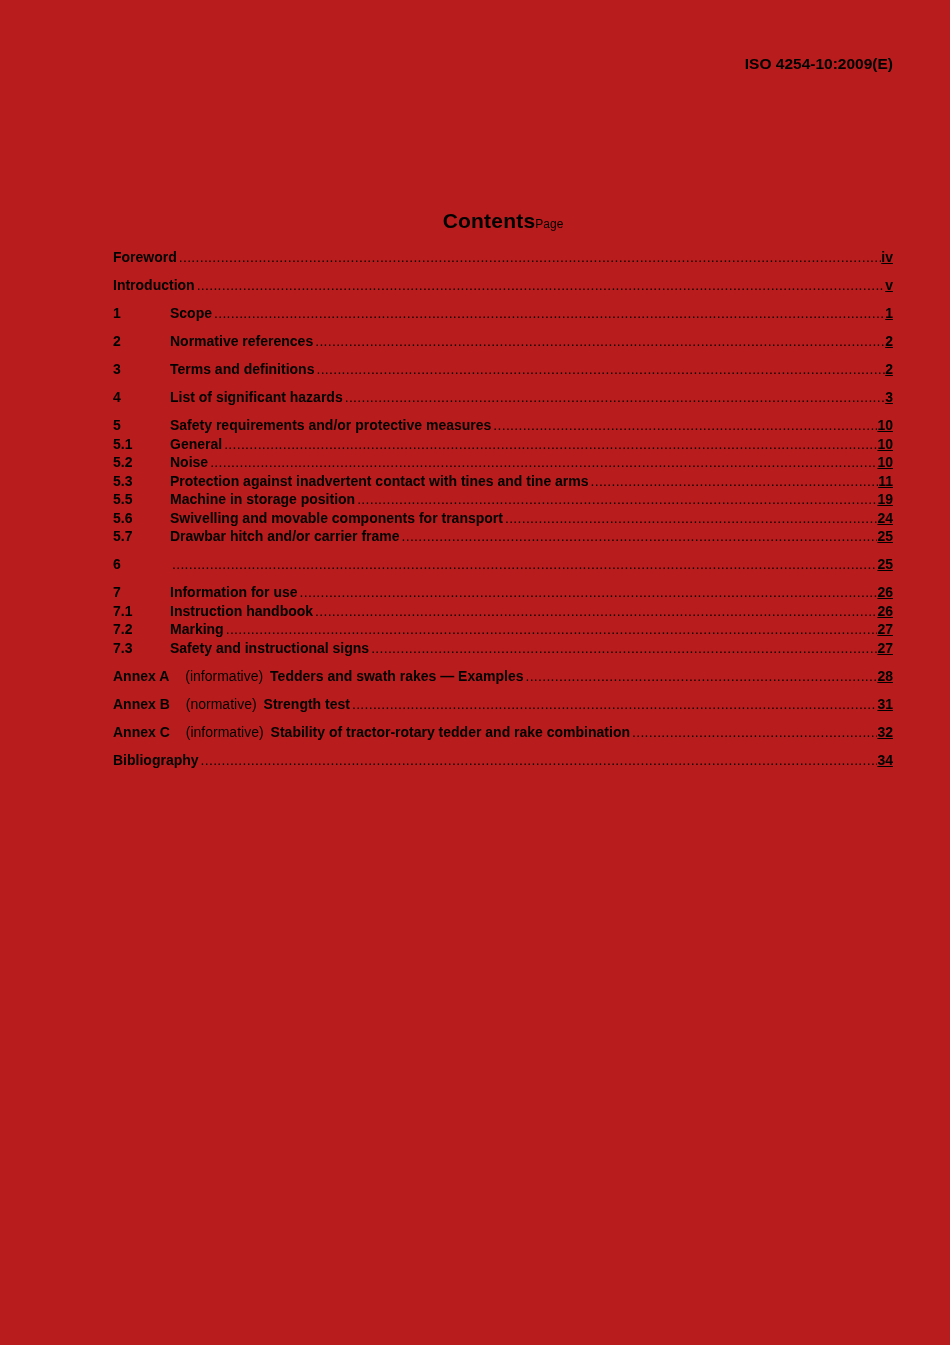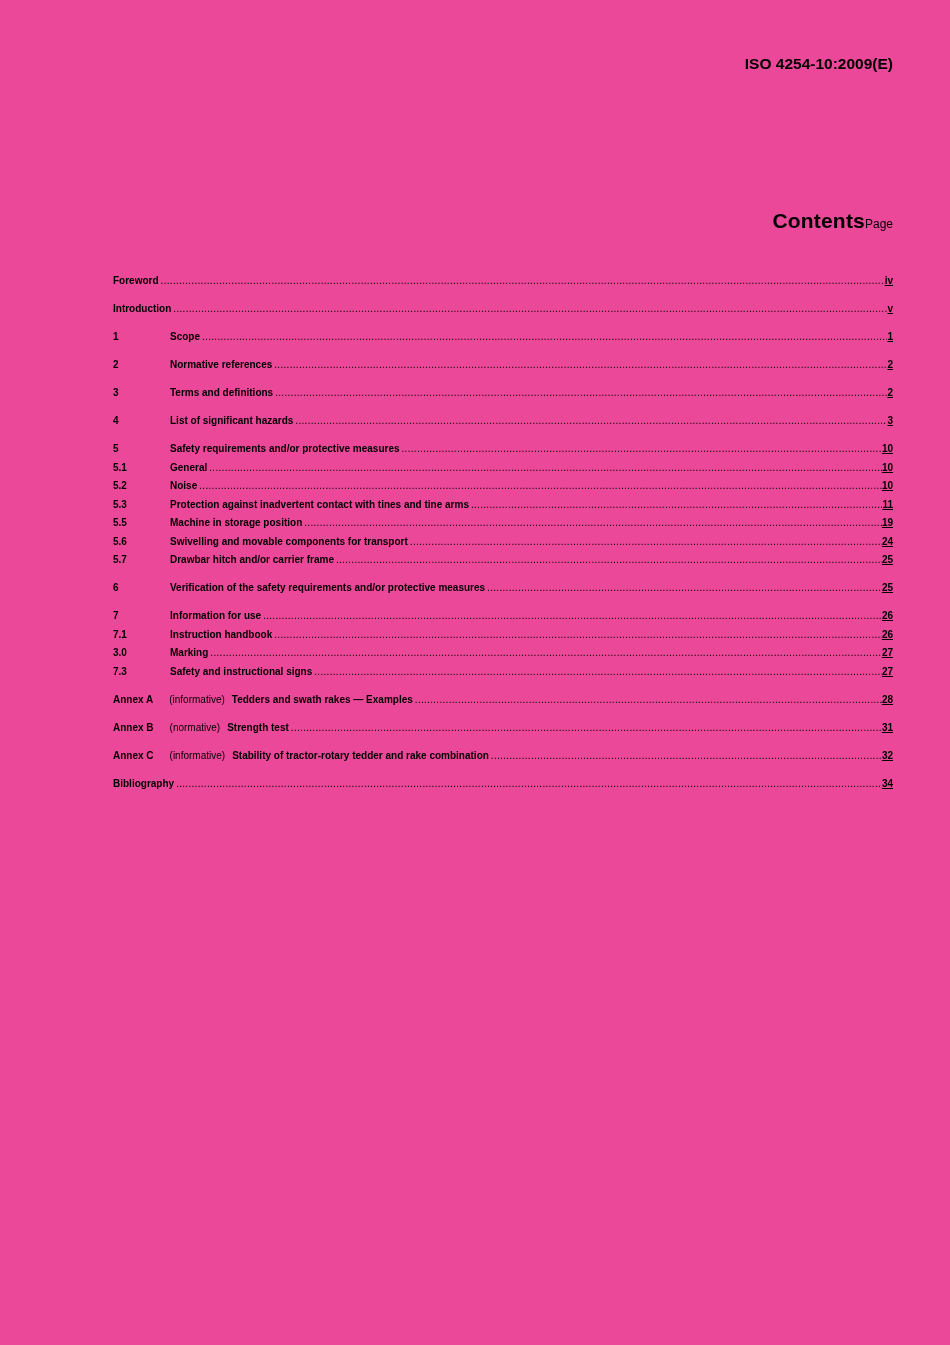--- a/index.html
+++ b/index.html
@@ -4,38 +4,38 @@
 <style>
   * { margin: 0; padding: 0; box-sizing: border-box; }
   html, body { background: #ffffff; }
   body {
     width: 950px; height: 1345px;
     font-family: "Liberation Sans", "DejaVu Sans", sans-serif;
     color: #000000;
     position: relative;
     overflow: hidden;
   }
-  .page { position: relative; width: 950px; height: 1345px; background: #ec4899; }
+  .page { position: relative; width: 950px; height: 1345px; background: #b91c1c; }
 
   .doc-header {
     position: absolute; top: 55px; left: 113px; right: 57px;
     text-align: right;
     font-size: 15.5px; font-weight: bold;
   }
 
   .contents-row {
     position: absolute; top: 209px; left: 113px; right: 57px;
-    display: flex; align-items: baseline; justify-content: flex-end;
+    display: flex; align-items: baseline; justify-content: center;
   }
   .contents-title { font-size: 21px; font-weight: bold; letter-spacing: 0.2px; }
   .page-label { font-size: 12px; font-weight: normal; }
 
   .toc {
-    position: absolute; top: 272px; left: 113px; right: 57px;
-    font-size: 10px;
+    position: absolute; top: 248px; left: 113px; right: 57px;
+    font-size: 14px;
   }
   .toc-row {
     display: flex; align-items: baseline;
     line-height: 18.5px;
     font-weight: bold;
     white-space: nowrap;
   }
   .toc-row.gap { margin-top: 9.5px; }
   .toc-row:first-child { margin-top: 0; }
   .toc-num { width: 57px; flex: 0 0 57px; }
@@ -145,38 +145,37 @@
         <span class="toc-page">24</span>
       </div>
       <div class="toc-row">
         <span class="toc-num">5.7</span>
         <span class="toc-label">Drawbar hitch and/or carrier frame</span>
         <span class="leader"></span>
         <span class="toc-page">25</span>
       </div>
       <div class="toc-row gap">
         <span class="toc-num">6</span>
-        <span class="toc-label">Verification of the safety requirements and/or protective measures</span>
         <span class="leader"></span>
         <span class="toc-page">25</span>
       </div>
       <div class="toc-row gap">
         <span class="toc-num">7</span>
         <span class="toc-label">Information for use</span>
         <span class="leader"></span>
         <span class="toc-page">26</span>
       </div>
       <div class="toc-row">
         <span class="toc-num">7.1</span>
         <span class="toc-label">Instruction handbook</span>
         <span class="leader"></span>
         <span class="toc-page">26</span>
       </div>
       <div class="toc-row">
-        <span class="toc-num">3.0</span>
+        <span class="toc-num">7.2</span>
         <span class="toc-label">Marking</span>
         <span class="leader"></span>
         <span class="toc-page">27</span>
       </div>
       <div class="toc-row">
         <span class="toc-num">7.3</span>
         <span class="toc-label">Safety and instructional signs</span>
         <span class="leader"></span>
         <span class="toc-page">27</span>
       </div>

